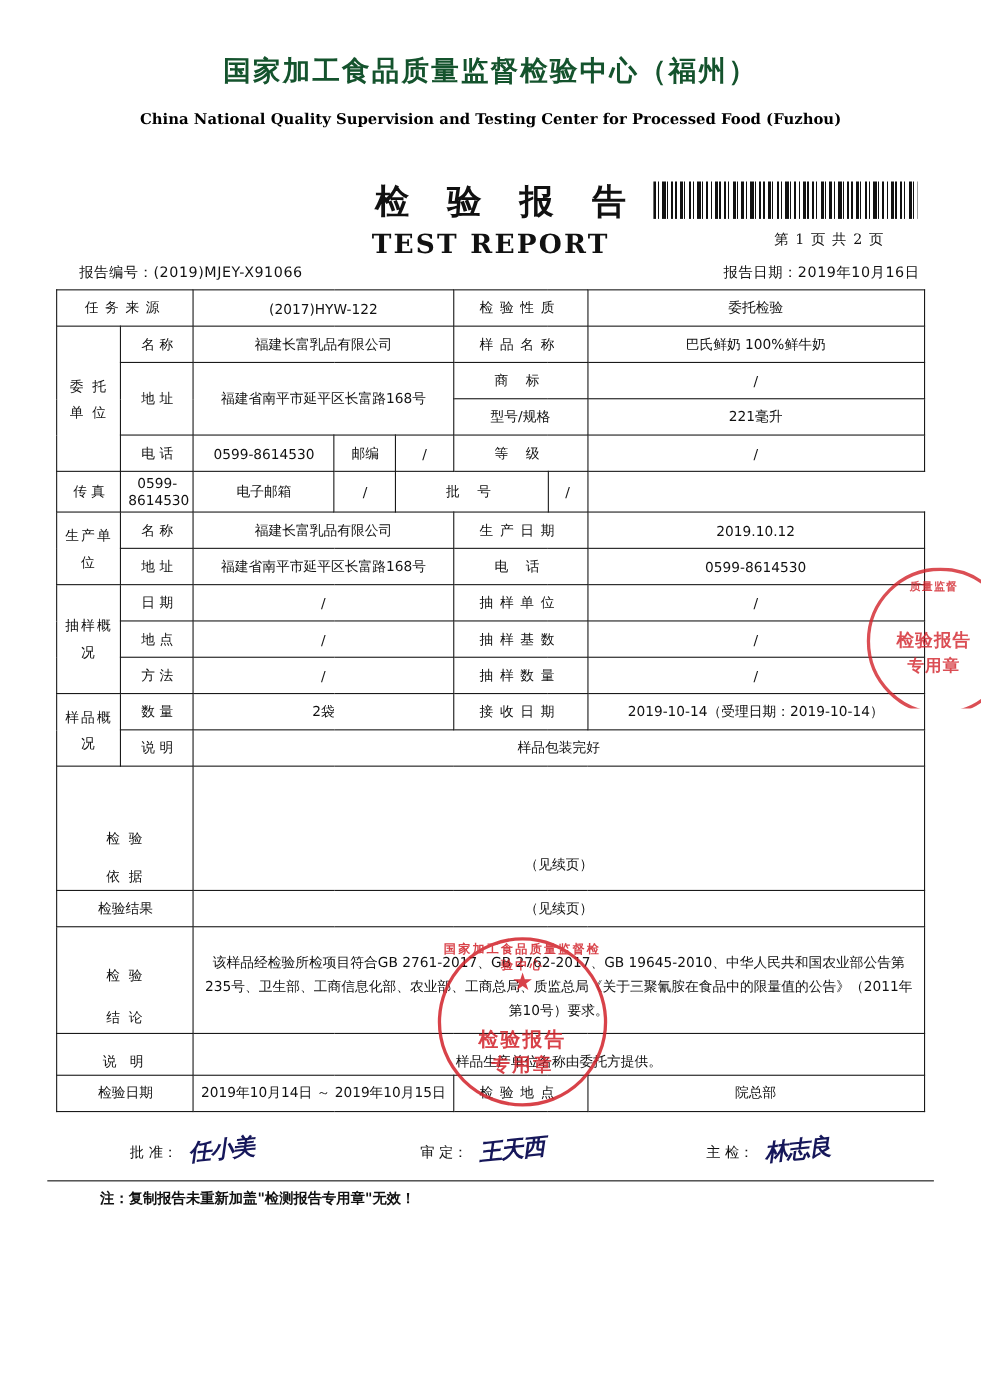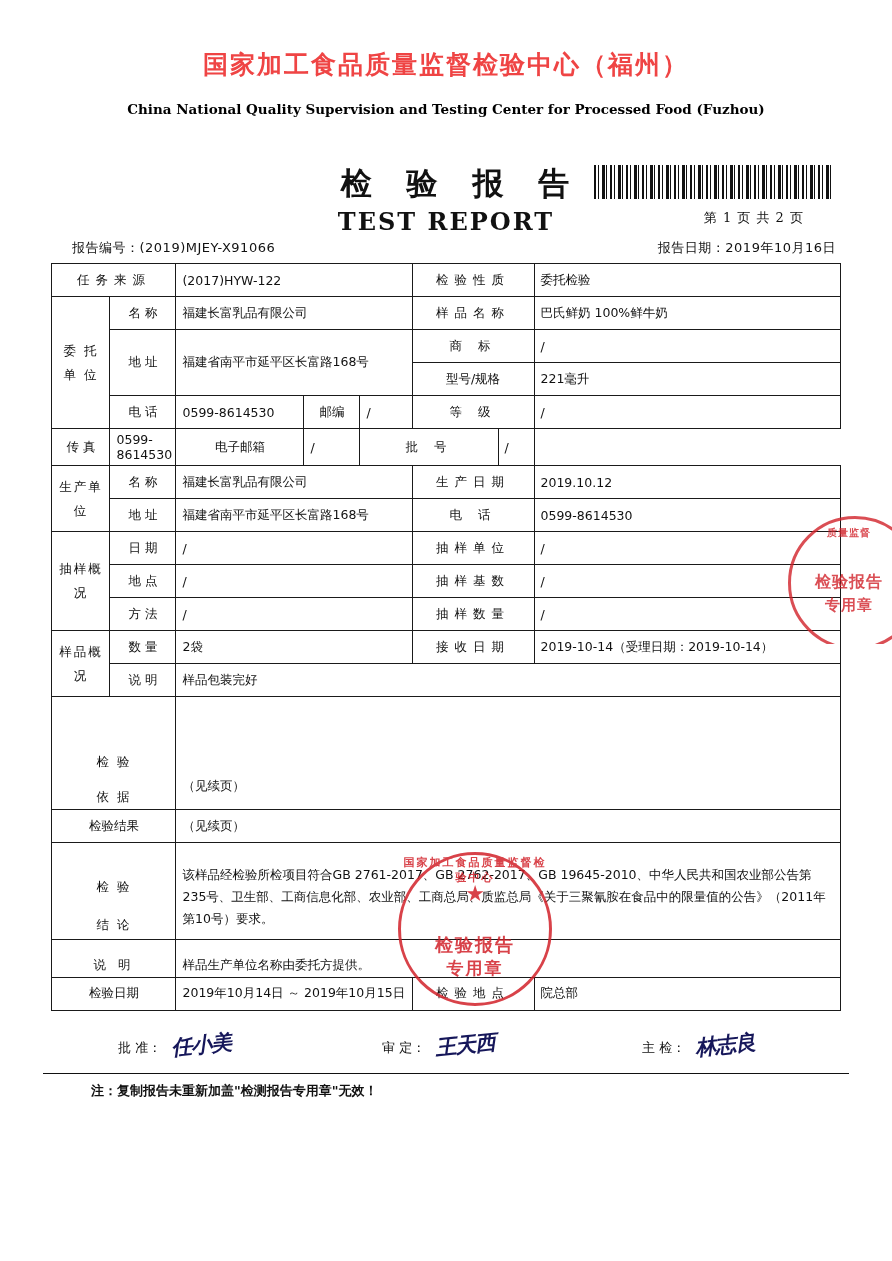--- a/index.html
+++ b/index.html
@@ -7,21 +7,21 @@
     width:892px;height:1261px;position:relative;overflow:hidden;
     font-family:"DejaVu Sans","Liberation Sans",sans-serif;
     color:#111;
   }
   .page{position:relative;width:892px;height:1261px;}
 
   
   .hdr{text-align:center;padding-top:48px;}
   .hdr-cn{
     font-family:"DejaVu Serif","Liberation Serif",serif;
-    font-size:25px;font-weight:bold;letter-spacing:2px;color:#ef4444;
+    font-size:25px;font-weight:bold;letter-spacing:2px;color:#14532d;
   }
   .hdr-en{
     font-family:"DejaVu Serif","Liberation Serif",serif;
     font-size:13.5px;font-weight:bold;margin-top:20px;color:#000;
   }
   .title-row{
     margin-top:10px;position:relative;height:66px;
   }
   .title-cn{
     font-family:"DejaVu Serif","Liberation Serif",serif;
@@ -55,21 +55,21 @@
   table.rep{
     border-collapse:collapse;margin:0 auto;width:788px;
     font-size:12.5px;table-layout:fixed;
   }
   table.rep td{
     border:1px solid #1a1a1a;padding:3px 6px;vertical-align:middle;
     height:26px;
   }
   .lbl{text-align:center;white-space:nowrap;}
   .lbl-sp{text-align:center;letter-spacing:6px;white-space:nowrap;}
-  .val{text-align:left;padding-left:8px;}
+  .val{text-align:center;padding-left:8px;}
   .tall{height:40px;}
 
   .lbl-v{
     text-align:center;line-height:1.9;letter-spacing:2px;
   }
 
   .big-cell{height:150px;vertical-align:top;}
   .concl-cell{height:118px;vertical-align:top;padding-top:8px;line-height:1.75;}
   .note-cell{height:66px;vertical-align:top;padding-top:14px;}
 

